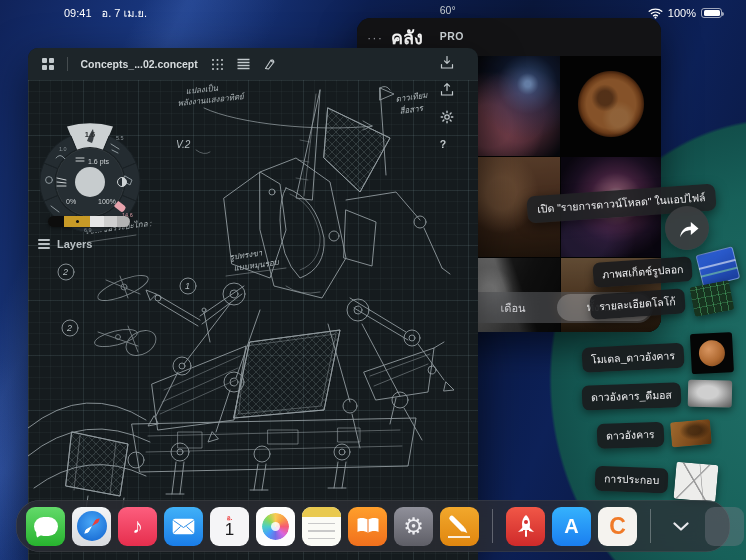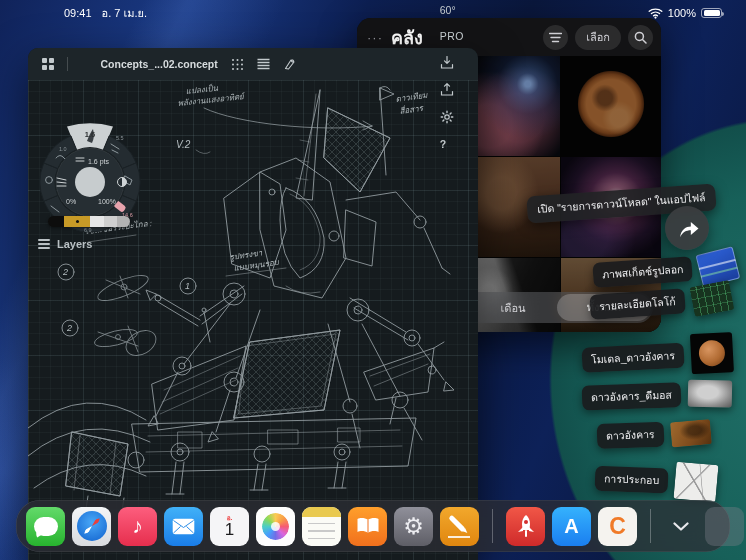--- a/index.html
+++ b/index.html
@@ -71,21 +71,21 @@
   .ph-tab { width:88px; text-align:center; color:#d6d6da; font-size:11px; }
   .ph-tab.sel { width:94px; height:27px; line-height:27px; background:rgba(255,255,255,.22);
     border-radius:13.5px; color:#fff; }
 
   
   .concepts { position:absolute; left:28px; top:48px; width:450px; height:512px; z-index:30;
     background:#151b1e; border-radius:10px 10px 0 0; box-shadow:0 16px 44px rgba(0,0,0,.6); }
   .cw-toolbar { position:absolute; top:0; left:0; right:0; height:32px; background:#1d2529;
     border-radius:10px 10px 0 0; display:flex; align-items:center; gap:13px; padding:0 14px;
     color:#c3cacd; font-size:10.5px; }
-  .cw-title { font-weight:600; color:#d7dcde;margin-left:20px; }
+  .cw-title { font-weight:600; color:#d7dcde; }
   .cw-sep { width:1px; height:14px; background:rgba(255,255,255,.18); }
   .cw-right { margin-left:auto; display:flex; align-items:flex-start; gap:14px;flex-direction:column; }
   .cw-grid-icon { display:grid; grid-template-columns:5px 5px; grid-template-rows:5px 5px; gap:1.5px; }
   .cw-grid-icon b { background:#c3cacd; border-radius:1px; }
   .cw-help { font-weight:700; }
   .canvas { position:absolute; left:0; top:32px; width:450px; height:480px; overflow:hidden;
     background-image:
       linear-gradient(rgba(140,170,180,.10) 1px, transparent 1px),
       linear-gradient(90deg, rgba(140,170,180,.10) 1px, transparent 1px),
       linear-gradient(rgba(140,170,180,.05) 1px, transparent 1px),
@@ -212,34 +212,20 @@
       <span class="battery">
           <i></i>
         </span>
     </div>
   </div>
 
   <div class="photos">
     <div class="ph-header">
       <span class="ph-dots">···</span>
       <span class="ph-title">คลัง</span>
-      <div class="ph-actions">
-        <span class="ph-circle">
-          <svg class="icon-svg" width="13" height="11" viewBox="0 0 13 11">
-            <path d="M0.5 1.5 H12.5 M2 5.5 H11 M3.5 9.5 H9.5" stroke="#cfcfd4" stroke-width="1.4" stroke-linecap="round"></path>
-          </svg>
-        </span>
-        <span class="ph-select">เลือก</span>
-        <span class="ph-circle">
-          <svg class="icon-svg" width="13" height="13" viewBox="0 0 13 13">
-            <circle cx="5.4" cy="5.4" r="4" stroke="#cfcfd4" stroke-width="1.5" fill="none"></circle>
-            <path d="M8.5 8.5 L12 12" stroke="#cfcfd4" stroke-width="1.5" stroke-linecap="round"></path>
-          </svg>
-        </span>
-      </div>
     </div>
     <div class="ph-grid">
       <div class="ph-cell ph-hidden"></div>
       <div class="ph-cell ph-nebula1"></div>
       <div class="ph-cell ph-mars"></div>
       <div class="ph-cell ph-hidden"></div>
       <div class="ph-cell ph-surface"></div>
       <div class="ph-cell ph-orion"></div>
       <div class="ph-cell ph-hidden"></div>
       <div class="ph-cell ph-satellite"></div>
@@ -278,21 +264,21 @@
       <svg class="icon-svg" width="13" height="12" viewBox="0 0 13 12">
         <path d="M0.5 1.5 H12.5 M0.5 4.5 H12.5 M0.5 7.5 H12.5 M0.5 10.5 H12.5" stroke="#c3cacd" stroke-width="1.4"></path>
       </svg>
       <svg class="icon-svg" width="14" height="14" viewBox="0 0 14 14">
         <path d="M2.5 11.5 L8 3 L11 5 L5.5 12 Z" stroke="#c3cacd" stroke-width="1.1" fill="none" stroke-linejoin="round"></path>
         <circle cx="9.5" cy="4" r="1.2" stroke="#c3cacd" stroke-width="0.9" fill="none"></circle>
       </svg>
       <div class="cw-right">
         <span>59%</span>
         <span>60°</span>
-        <span style="font-weight:400; letter-spacing:.5px;">PRO</span>
+        <span style="font-weight:700; letter-spacing:.5px;">PRO</span>
         <svg class="icon-svg" width="14" height="13" viewBox="0 0 14 13">
           <path d="M7 0.5 V7 M4.5 4.8 L7 7.3 L9.5 4.8" stroke="#c3cacd" stroke-width="1.2" fill="none" stroke-linecap="round" stroke-linejoin="round"></path>
           <path d="M1.5 8.5 V12 H12.5 V8.5" stroke="#c3cacd" stroke-width="1.2" fill="none" stroke-linecap="round"></path>
         </svg>
         <svg class="icon-svg" width="14" height="13" viewBox="0 0 14 13">
           <path d="M7 7.5 V0.8 M4.5 3.2 L7 0.7 L9.5 3.2" stroke="#c3cacd" stroke-width="1.2" fill="none" stroke-linecap="round" stroke-linejoin="round"></path>
           <path d="M1.5 8.5 V12 H12.5 V8.5" stroke="#c3cacd" stroke-width="1.2" fill="none" stroke-linecap="round"></path>
         </svg>
         <svg class="icon-svg" width="14" height="14" viewBox="0 0 14 14">
           <circle cx="7" cy="7" r="2.2" stroke="#c3cacd" stroke-width="1.2" fill="none"></circle>

